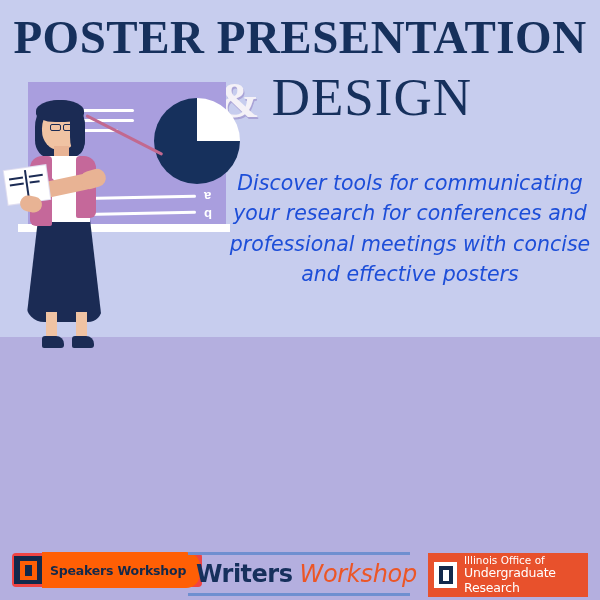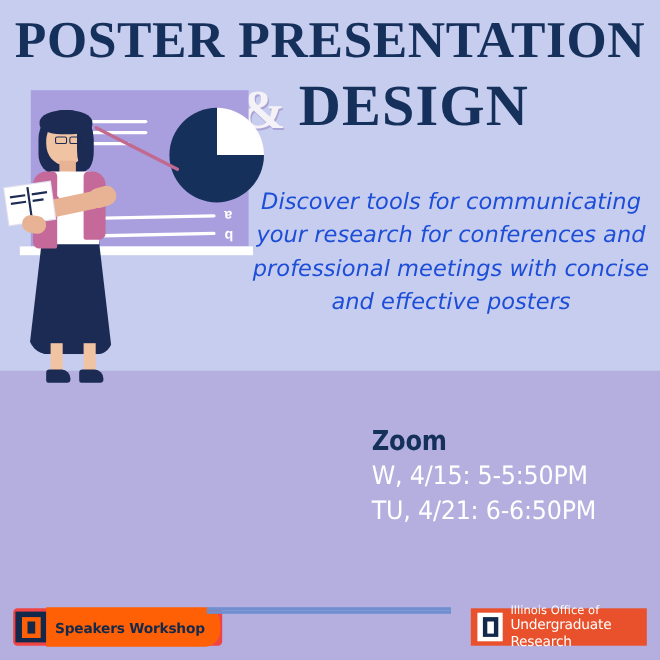--- a/index.html
+++ b/index.html
@@ -33,21 +33,21 @@
     white-space:nowrap;
   }
   .amp{
     font-family:"Liberation Serif", serif;
     font-weight:700;font-size:50px;color:#f4f1f7;
     text-shadow:1px 2px 0 #a9a3d6;
     vertical-align:-2px;
   }
   .design{
     font-family:"Liberation Serif", serif;
-    font-weight:700;font-size:53px;color:#16305c;letter-spacing:1px;
+    font-weight:400;font-size:53px;color:#16305c;letter-spacing:1px;
     margin-left:12px;
   }
 
   
   .illo{position:absolute;left:0;top:74px;width:240px;height:268px;}
   .board{position:absolute;left:28px;top:8px;width:198px;height:142px;background:#a99ede;}
   .board-ledge{position:absolute;left:18px;top:150px;width:212px;height:8px;background:#ffffff;}
   .pie{position:absolute;left:126px;top:16px;width:86px;height:86px;border-radius:50%;
        background:conic-gradient(#ffffff 0deg 90deg, #16305c 90deg 360deg);}
   .bline{position:absolute;background:#ffffff;height:3px;border-radius:2px;}
@@ -140,21 +140,21 @@
   .speakers-pill{background:#ff5f05;color:#13294b;font-size:12.5px;font-weight:700;
                  padding:4px 14px 4px 8px;border-radius:0 14px 14px 0;height:28px;display:flex;align-items:center;
                  font-family:"DejaVu Sans", sans-serif;letter-spacing:-0.2px;}
 
   .logo-writers{position:absolute;left:188px;top:7px;width:222px;}
   .wrule{height:3px;background:#6f8fd0;}
   .wrow{padding:5px 6px 5px 8px;white-space:nowrap;}
   .w-writers{font-family:"DejaVu Sans", sans-serif;font-weight:700;font-size:24px;color:#16305c;letter-spacing:-0.5px;}
   .w-workshop{font-family:"DejaVu Sans", sans-serif;font-style:italic;font-weight:400;font-size:24px;color:#ec5626;letter-spacing:-0.3px;margin-left:7px;}
 
-  .logo-uor{position:absolute;left:428px;top:8px;width:160px;height:34px;background:#e8512c;display:flex;align-items:center;padding:0 6px;box-sizing:border-box;}
+  .logo-uor{position:absolute;left:428px;top:8px;width:160px;height:44px;background:#e8512c;display:flex;align-items:center;padding:0 6px;box-sizing:border-box;}
   .uor-i{width:23px;height:26px;background:#ffffff;display:flex;align-items:center;justify-content:center;flex:0 0 auto;}
   .uor-i-in{width:14px;height:18px;background:#13294b;position:relative;}
   .uor-i-in::before{content:"";position:absolute;left:4px;top:3.5px;width:6px;height:11px;background:#ffffff;}
   .uor-text{margin-left:7px;color:#ffffff;font-family:"DejaVu Sans", sans-serif;line-height:1.18;}
   .uor-l1{font-size:10.5px;font-weight:400;}
   .uor-l2{font-size:12.5px;font-weight:400;letter-spacing:-0.2px;}
 </style>
 </head>
 <body>
 
@@ -212,39 +212,37 @@
       <div class="pm" style="left:20px;top:2px;width:2px;height:30px;"></div>
     </div>
     <div class="hand2"></div>
   </div>
 
   <div class="desc">Discover tools for communicating your research for conferences and professional meetings with concise and effective posters</div>
 
   <div class="sched">
 
 
-    <div class="col-b">
-      <div class="sched-head">Zoom</div>
-      <div class="sched-line">W, 4/15: 5-5:50PM</div>
-      <div class="sched-line">TU, 4/21: 6-6:50PM</div>
-    </div>
 
   </div>
 
   <div class="footer">
 
     <div class="logo-speakers">
       <div class="ilogo">
         <div class="ilogo-i"></div>
       </div>
       <div class="speakers-pill">Speakers Workshop</div>
     </div>
 
     <div class="logo-writers">
       <div class="wrule"></div>
+      <div class="wrow">
+        <span class="w-writers">Writers</span><span class="w-workshop">Workshop</span>
+      </div>
       <div class="wrule"></div>
     </div>
 
     <div class="logo-uor">
       <div class="uor-i">
         <div class="uor-i-in"></div>
       </div>
       <div class="uor-text">
         <div class="uor-l1">Illinois Office of</div>
         <div class="uor-l2">Undergraduate Research</div>

